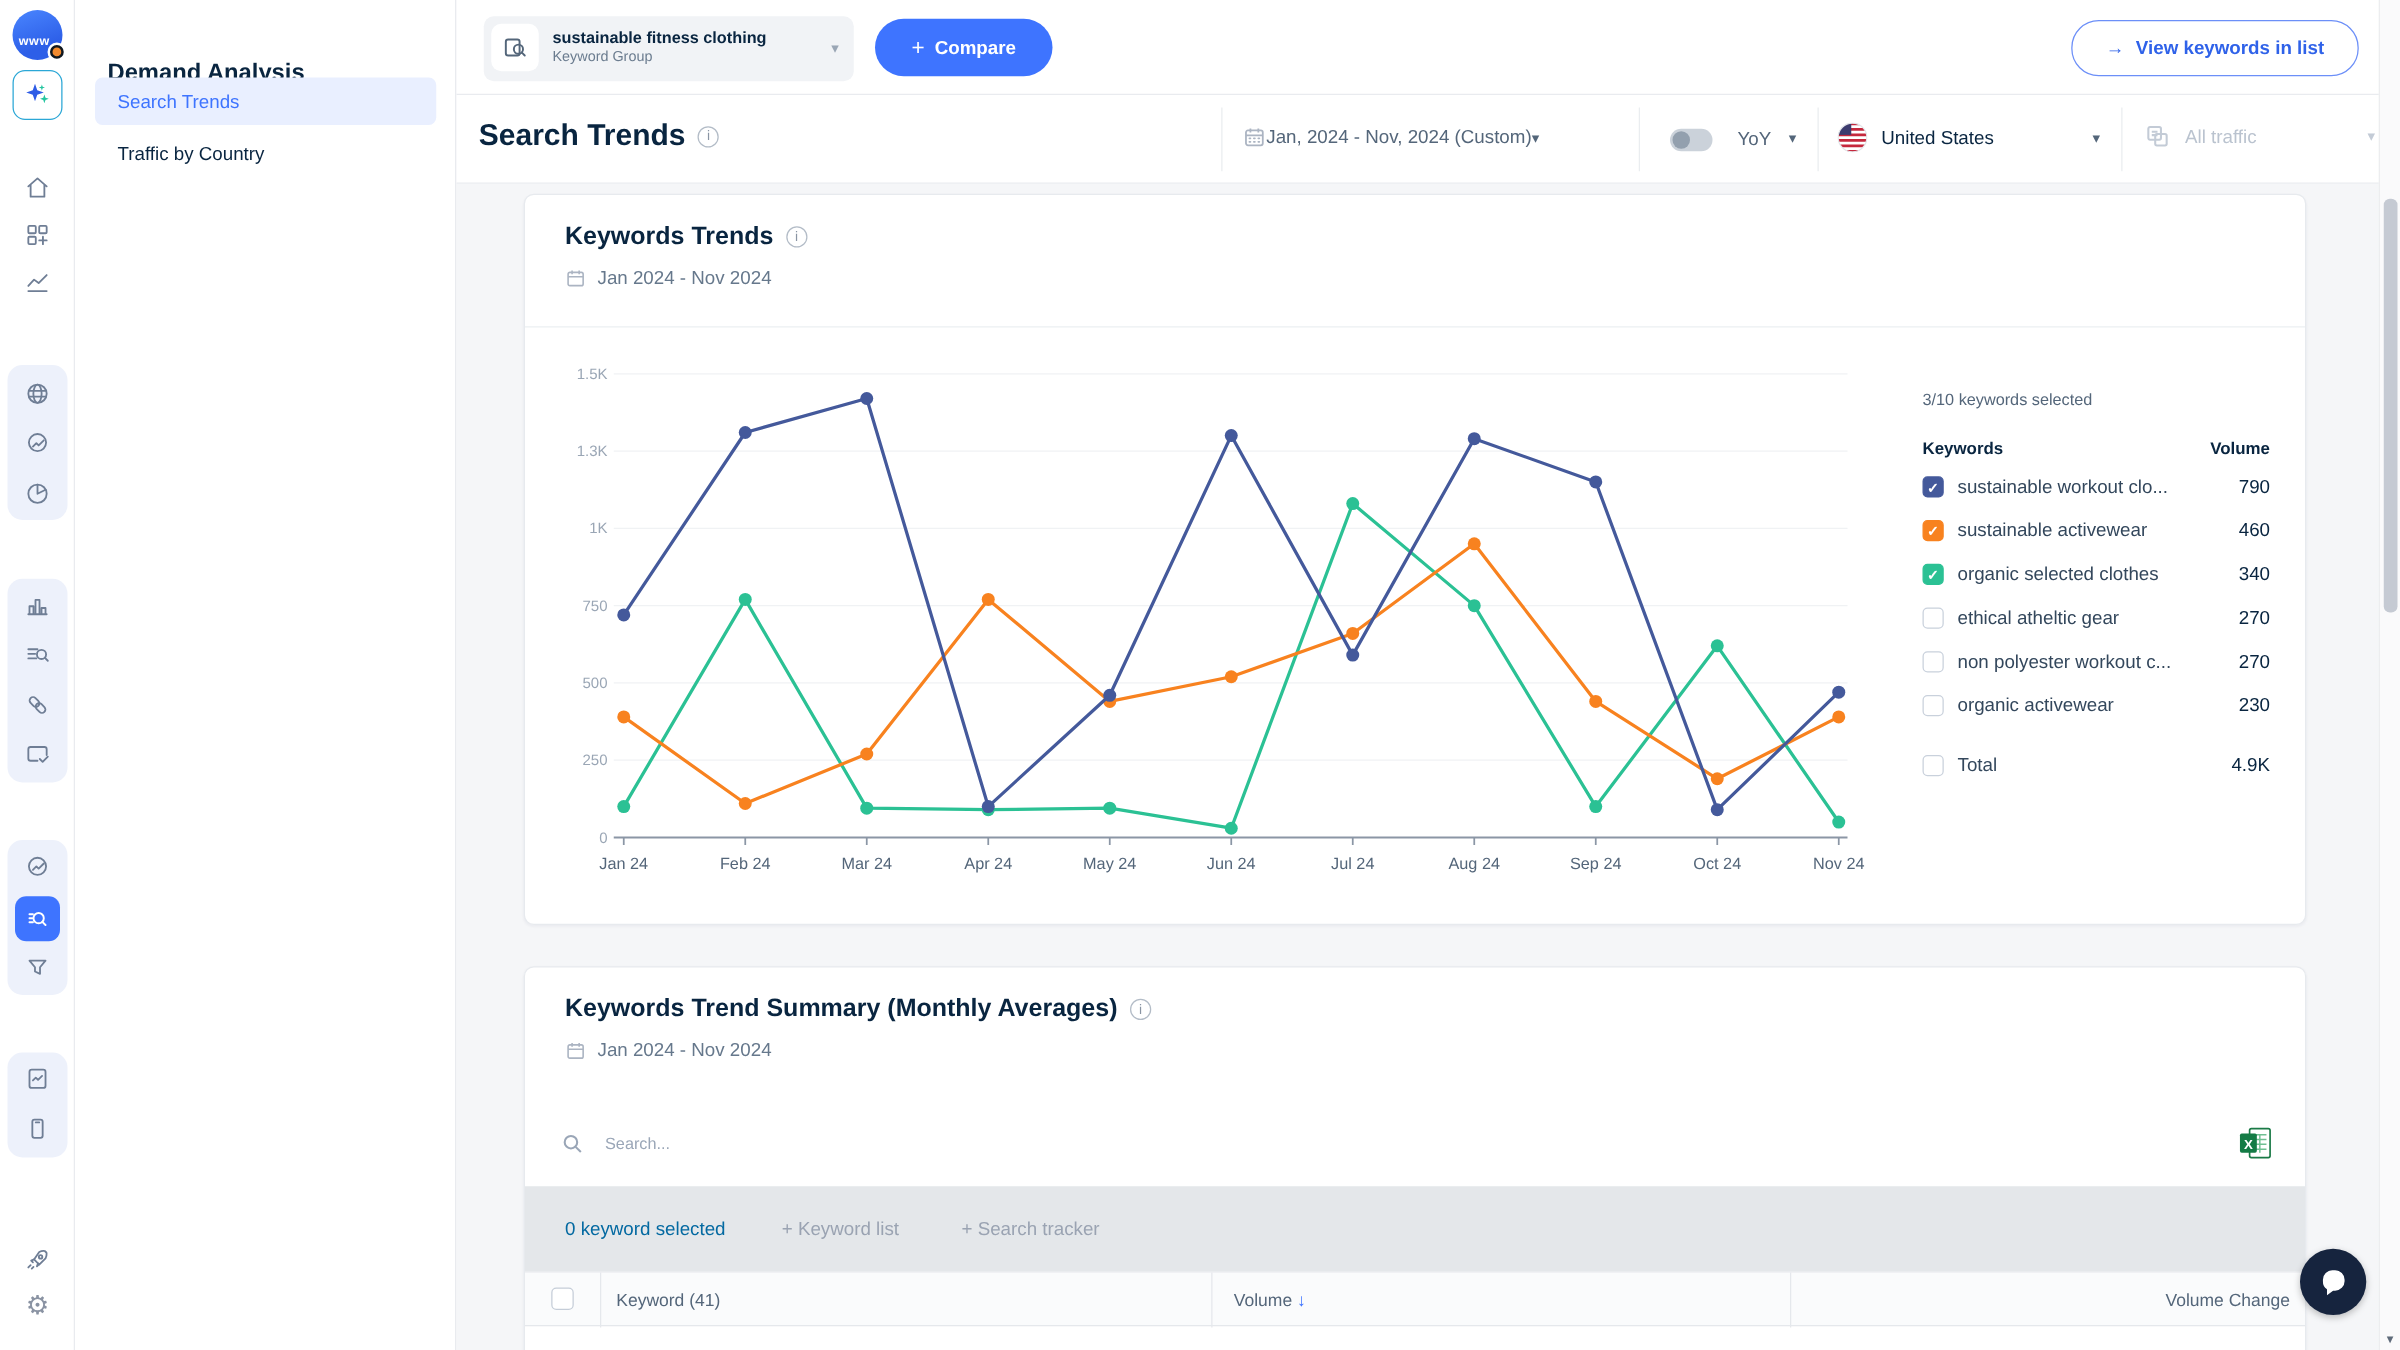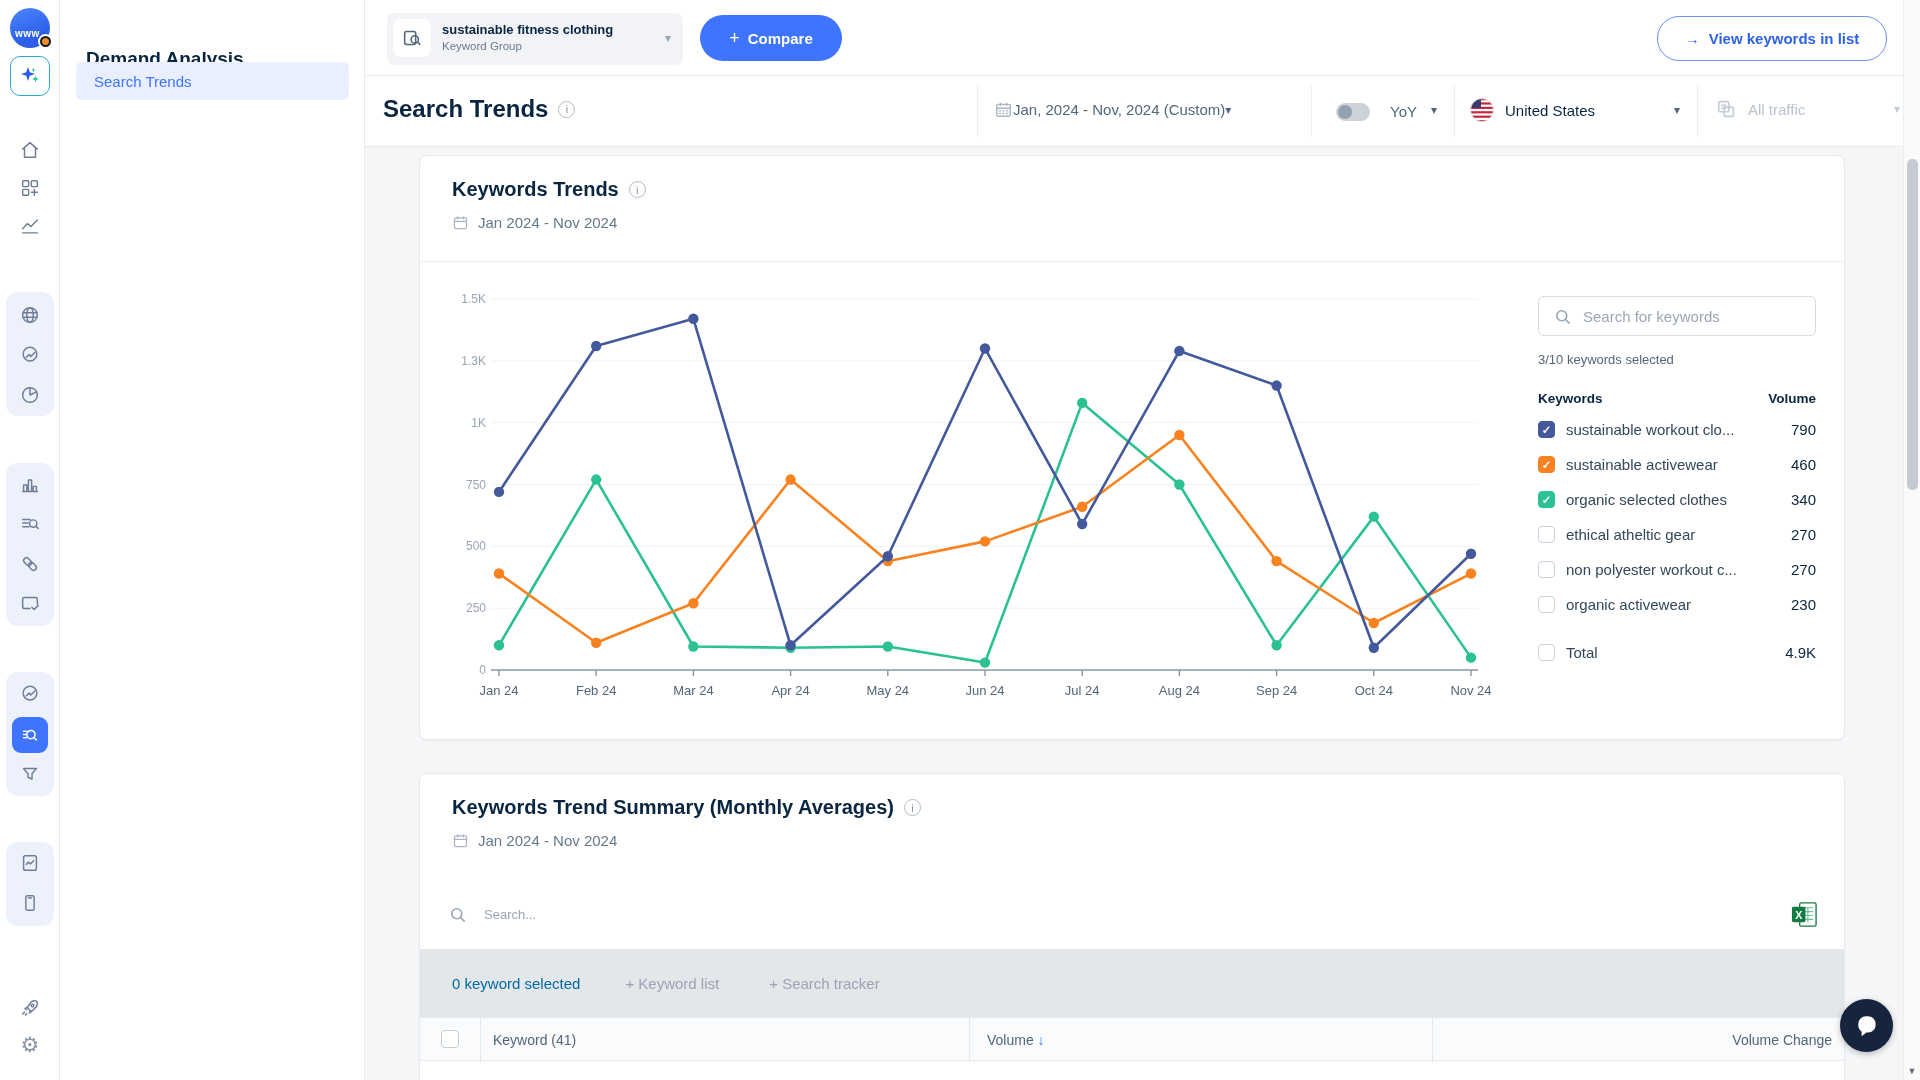--- a/index.html
+++ b/index.html
@@ -233,20 +233,23 @@
   </div>
   <div class="rail-ic" style="top:1032px">
     <span class="gear-glyph">⚙</span>
   </div>
 </div>
 
 <div class="sidebar">
   <h1>Demand Analysis</h1>
   <div class="nav-item active" style="top:62px">
     <span>Search Trends</span>
+  </div>
+  <div class="nav-item" style="top:104px">
+    <span>Traffic by Country</span>
   </div>
 </div>
 
 <div class="topbar">
   <div class="grp-sel">
     <span class="grp-ic">
       <svg width="22" height="22" viewBox="0 0 24 24" fill="none" stroke="#54667A" stroke-width="1.7" stroke-linecap="round">
         <rect x="4" y="5" width="12" height="14" rx="2"></rect>
           <circle cx="15" cy="13.5" r="4"></circle>
           <path d="M17.8 16.3 L20.5 19"></path>
@@ -411,27 +414,20 @@
       <circle cx="431.8" cy="285.2266666666667" r="5.2" fill="#44599B"></circle>
       <circle cx="529" cy="77.46666666666664" r="5.2" fill="#44599B"></circle>
       <circle cx="626.2" cy="253.07333333333335" r="5.2" fill="#44599B"></circle>
       <circle cx="723.4" cy="79.94" r="5.2" fill="#44599B"></circle>
       <circle cx="820.6" cy="114.56666666666666" r="5.2" fill="#44599B"></circle>
       <circle cx="917.8" cy="376.74" r="5.2" fill="#44599B"></circle>
       <circle cx="1015" cy="282.75333333333333" r="5.2" fill="#44599B"></circle>
     </svg>
 
   <div class="kw-panel">
-    <div class="kw-search">
-      <svg class="abs" style="left:14px; top:10px;" width="20" height="20" viewBox="0 0 24 24" fill="none" stroke="#9AA6B7" stroke-width="2">
-        <circle cx="10.5" cy="10.5" r="6"></circle>
-          <path d="M15 15 L20 20"></path>
-      </svg>
-      <input type="text" placeholder="Search for keywords" style="">
-    </div>
     <div class="kw-note">3/10 keywords selected</div>
     <div class="kw-cols">
       <span>Keywords</span>
       <span>Volume</span>
     </div>
     <div id="kw-list" style="margin-top:6px;">
         <div class="kw-row">
           <span class="cbx" style="background: rgb(68, 89, 155); border-color: rgb(68, 89, 155);">✓</span>
           <span>sustainable workout clo...</span>
           <span class="vol">790</span>

